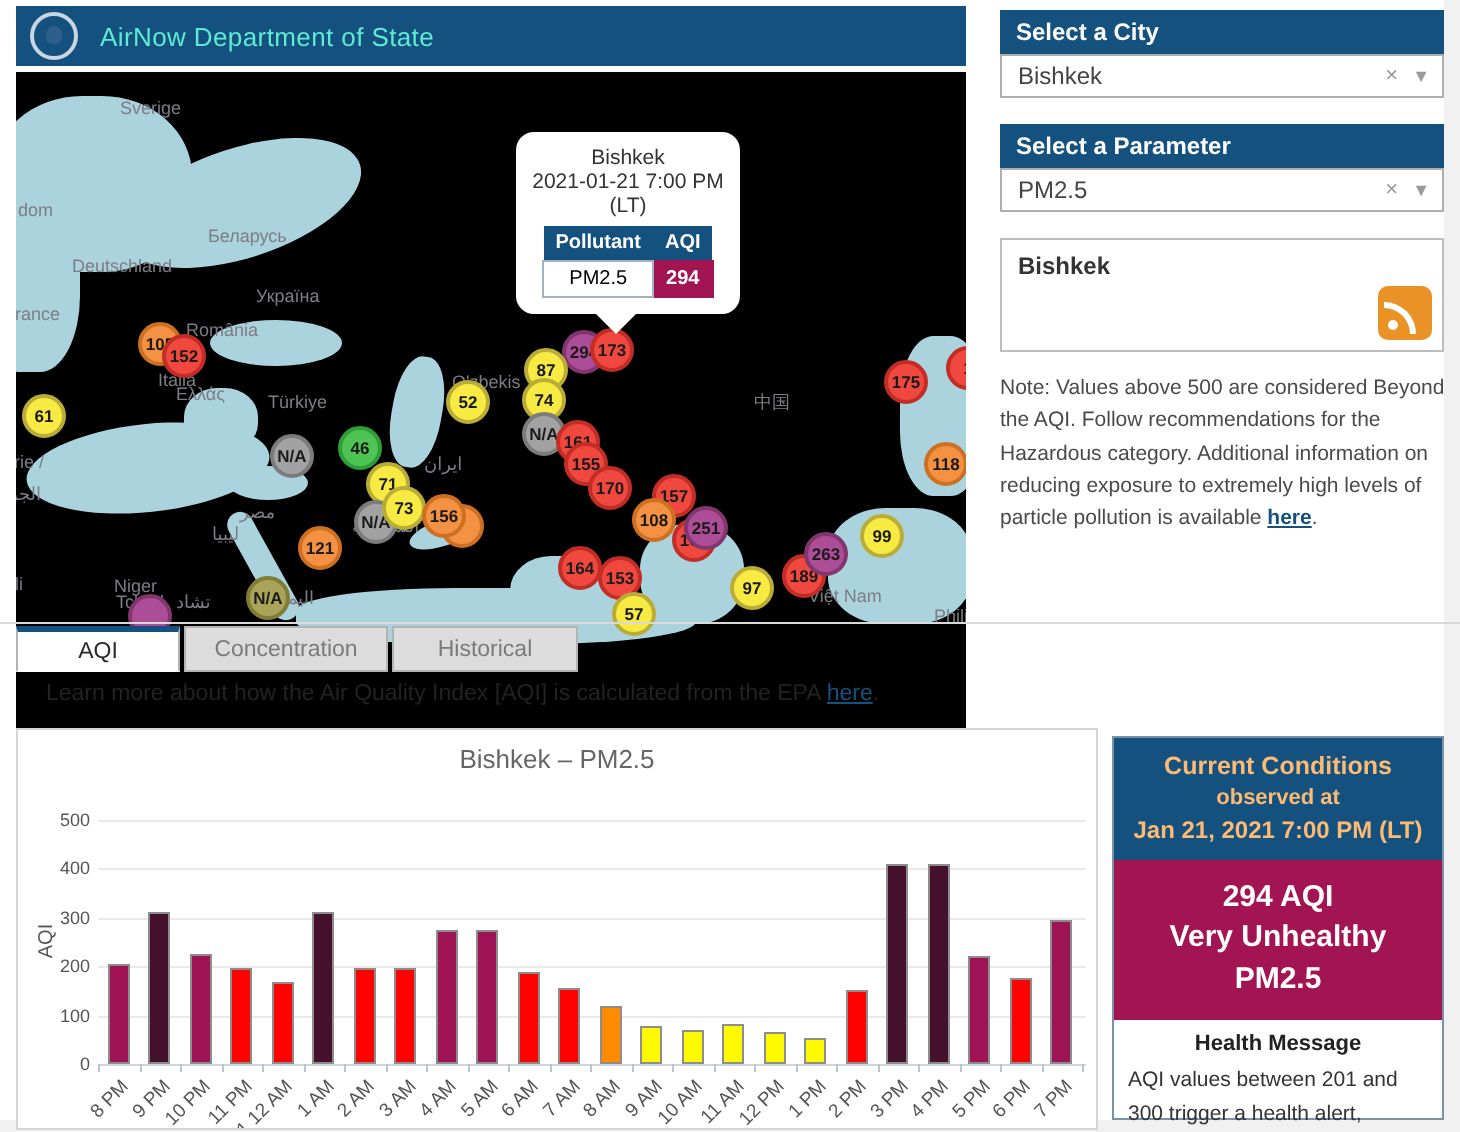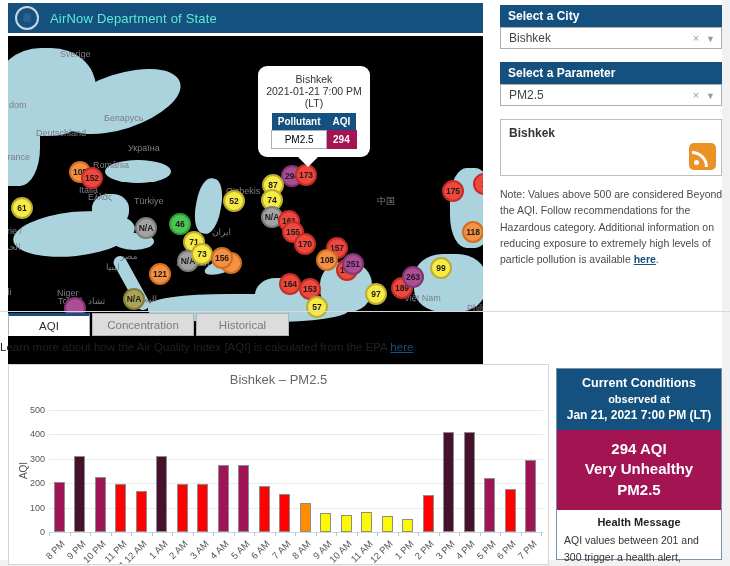--- a/index.html
+++ b/index.html
@@ -53,40 +53,40 @@
              border-radius:0 100% 0 0;box-sizing:border-box;}
   #note{position:absolute;left:500px;top:186px;width:224px;font-size:10.5px;color:#4a4a4a;line-height:1.55;}
   #note b{color:#14517e;}
 
   
   #divider{position:absolute;left:0;top:311px;width:730px;height:1px;background:#d9d9d9;}
   #tabs{position:absolute;left:8px;top:313px;height:23px;display:flex;}
   .tab{height:23px;box-sizing:border-box;border:1px solid #b3b3b3;background:#dcdcdc;color:#7b7b7b;font-size:11.5px;
        display:flex;align-items:center;justify-content:center;margin-right:2px;cursor:pointer;}
   .tab.active{background:#fff;color:#2b2b2b;border-top:3px solid #14517e;border-bottom:1px solid #fff;}
-  #learn{position:absolute;left:0;top:341px;font-size:11.5px;color:#222;}
+  #learn{position:absolute;left:23px;top:341px;font-size:11.5px;color:#222;}
   #learn a{color:#14517e;text-decoration:underline;cursor:pointer;}
 
   
   #chart{position:absolute;left:8px;top:364px;width:541px;height:201px;background:#fff;border:1px solid #d5d5d5;box-sizing:border-box;overflow:hidden;}
   #chart .ctitle{position:absolute;left:0;top:7px;width:100%;text-align:center;font-size:13px;color:#666;}
   .grid{position:absolute;left:40px;width:494px;height:1px;background:#e9e9e9;}
   .grid.zero{background:#cfd6dd;}
   .ytick{position:absolute;left:4px;width:32px;text-align:right;font-size:9px;color:#555;}
   .ylab{position:absolute;left:6px;top:100px;font-size:10px;color:#555;transform:rotate(-90deg);transform-origin:center;}
   .bar{position:absolute;box-sizing:border-box;border:1px solid #8d8d8d;cursor:pointer;}
   .c-yellow{background:#fdf900;} .c-orange{background:#ff8b00;} .c-red{background:#fe0100;}
   .c-purple{background:#9e1457;} .c-dark{background:#45112d;}
   .xtickmark{position:absolute;width:1px;height:4px;background:#b9c6d2;}
   .xlab{position:absolute;width:60px;text-align:right;font-size:9.5px;color:#555;white-space:nowrap;
         transform:rotate(-45deg);transform-origin:100% 0;}
 
   
   #cc{position:absolute;left:556px;top:368px;width:166px;height:192px;background:#fff;border:1px solid #7a92a8;box-sizing:border-box;}
-  #cc .cchead{background:#14517e;color:#ffffff;text-align:center;padding:7px 4px 8px 4px;}
+  #cc .cchead{background:#14517e;color:#fdba74;text-align:center;padding:7px 4px 8px 4px;}
   #cc .cchead .t1{font-size:12.5px;font-weight:bold;}
   #cc .cchead .t2{font-size:11px;font-weight:bold;margin-top:3px;}
   #cc .cchead .t3{font-size:12px;font-weight:bold;margin-top:3px;}
   #cc .ccaqi{background:#a31453;color:#fff;text-align:center;padding:9px 4px 10px 4px;}
   #cc .ccaqi div{font-size:15px;font-weight:bold;line-height:1.35;}
   #cc .cchealth{padding:6px 7px;}
   #cc .cchealth .ht{font-size:11px;font-weight:bold;color:#222;text-align:center;margin-bottom:4px;}
   #cc .cchealth .hb{font-size:10.5px;color:#333;line-height:1.6;}
 </style>
 </head>

